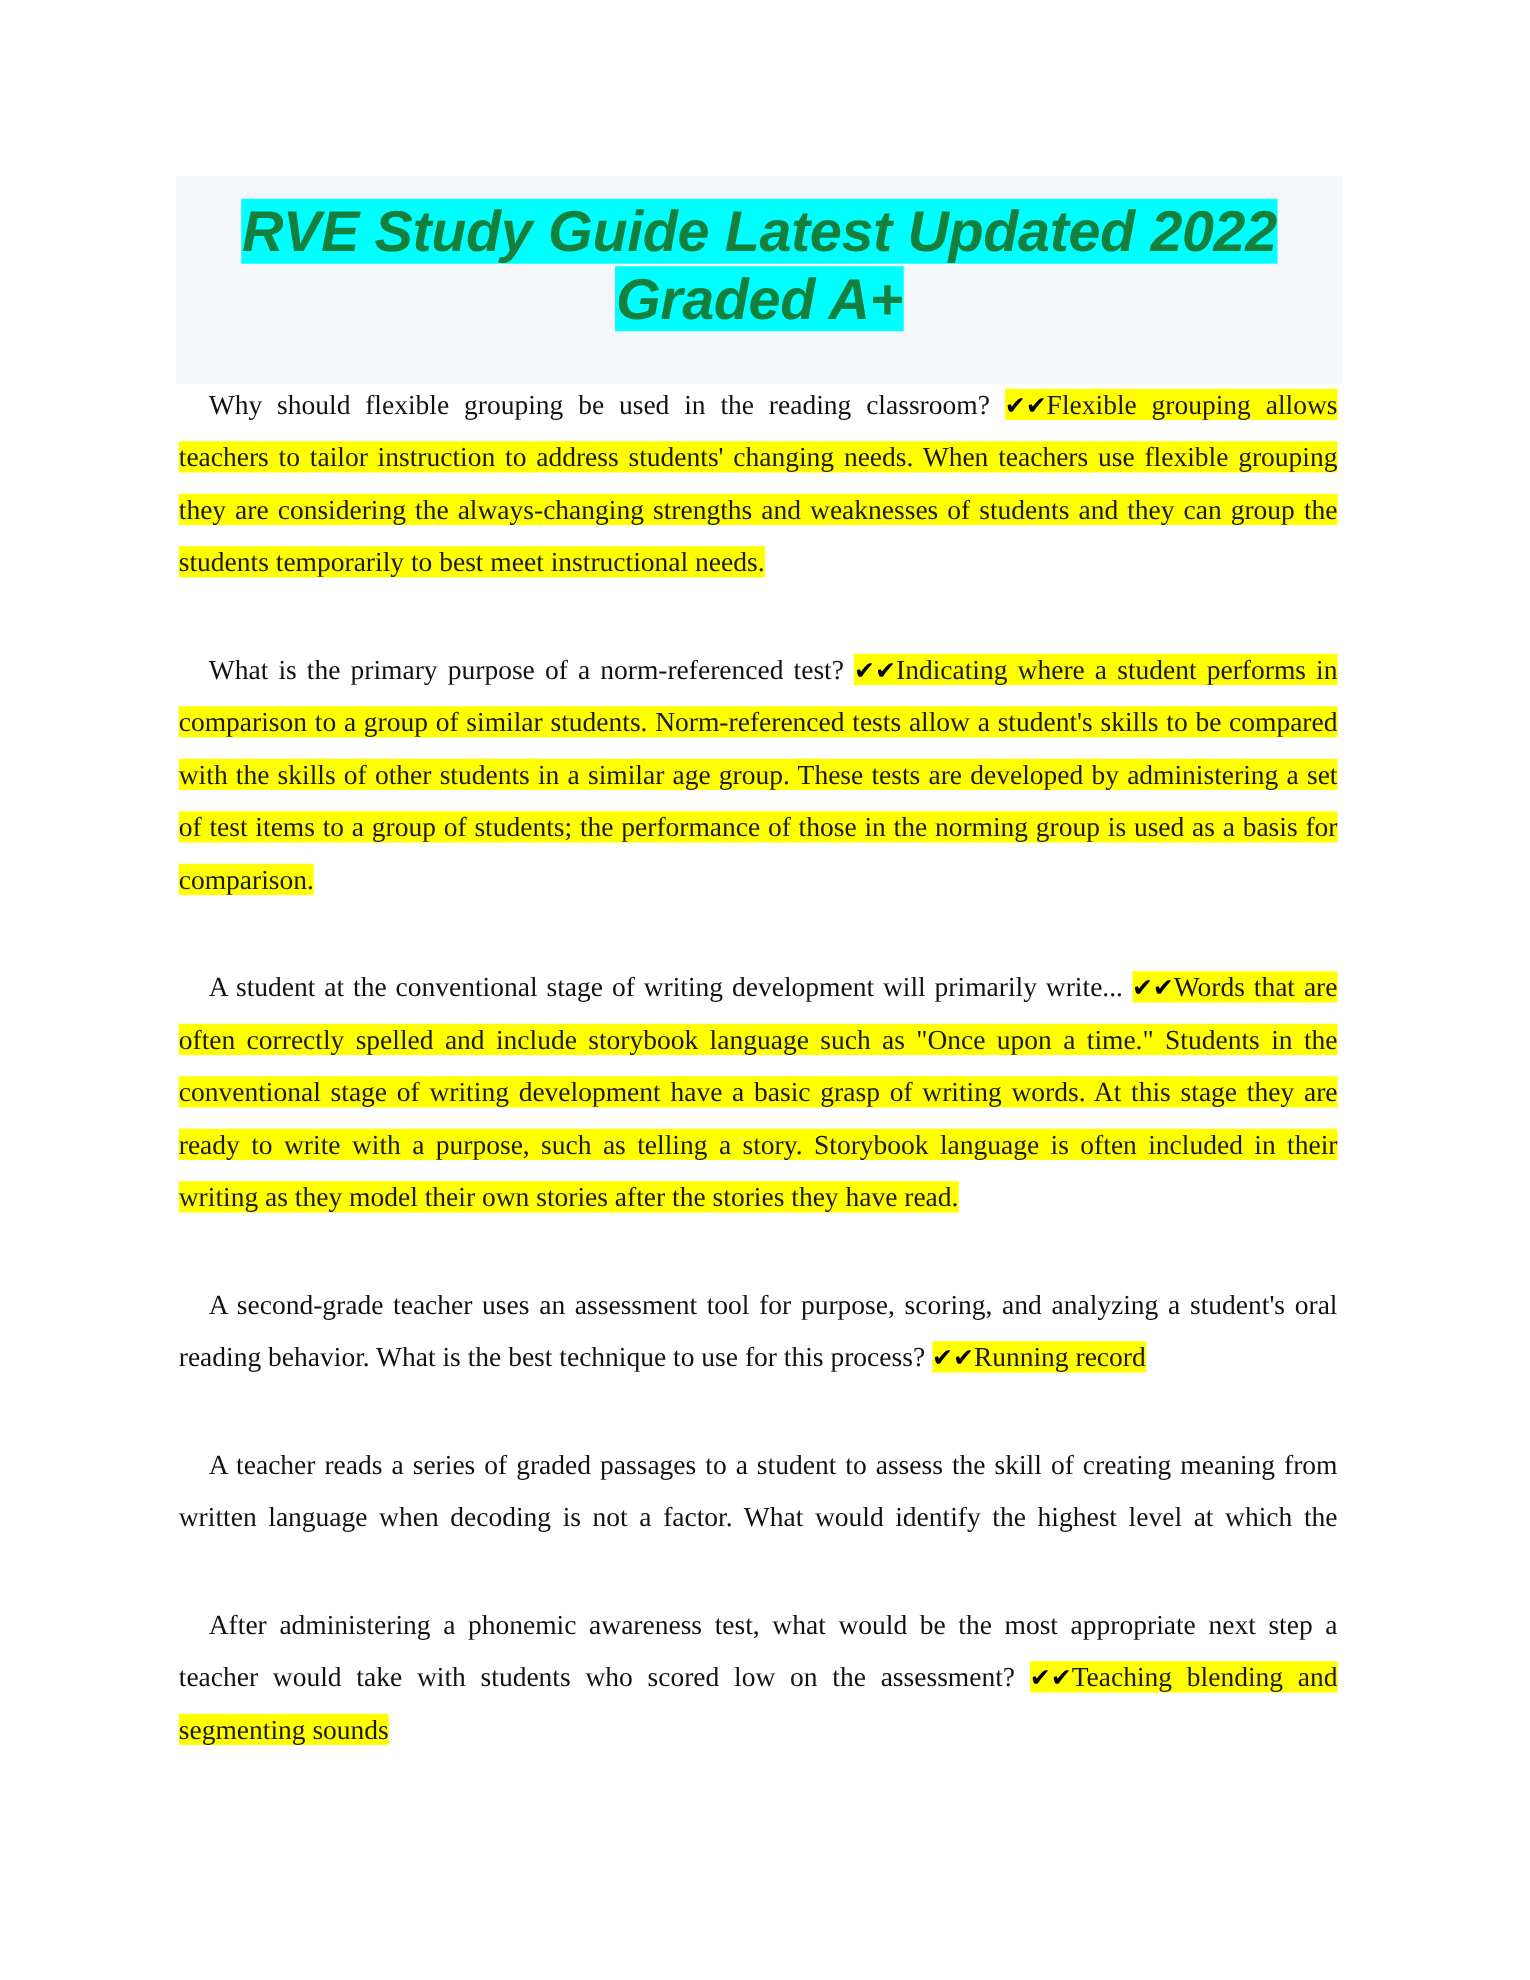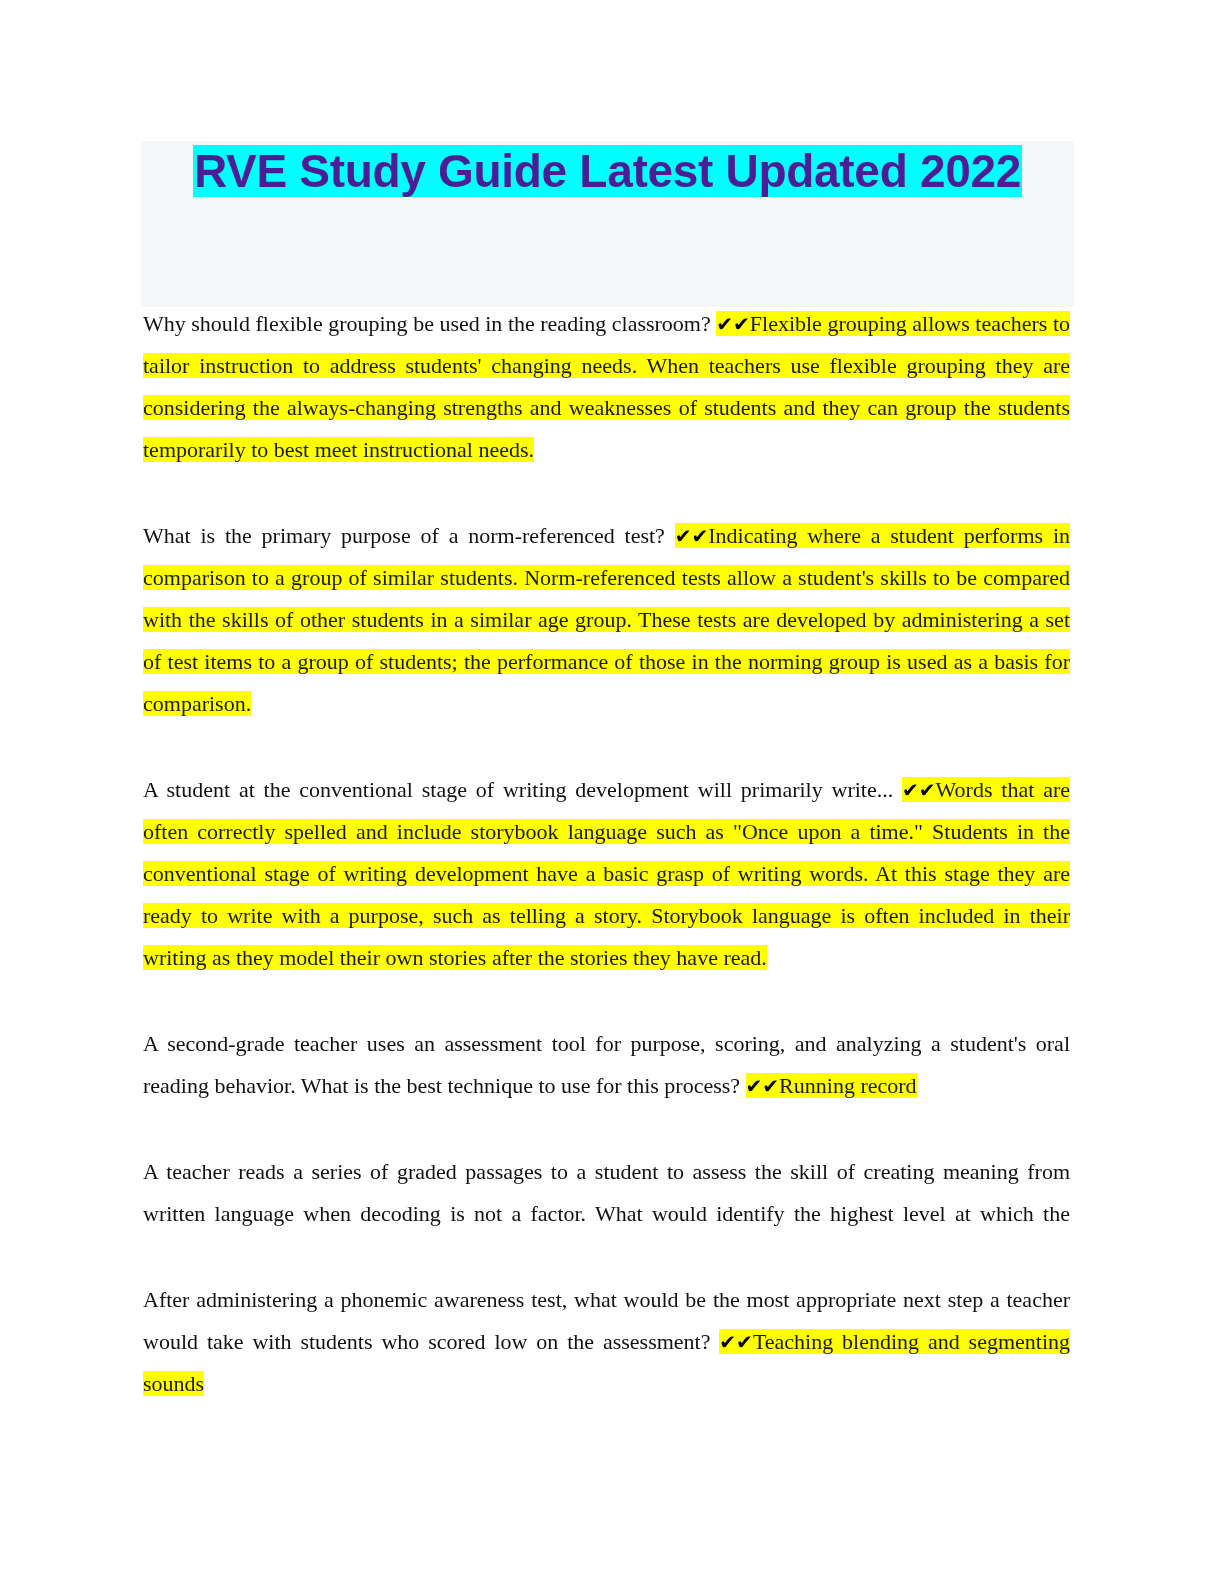--- a/index.html
+++ b/index.html
@@ -23,28 +23,29 @@
     .title-box {
       position: absolute;
       left: 141px;
       top: 141px;
       width: 933px;
       height: 166px;
       background: #f5f6fa;
       text-align: center;
     }
     .title {
-      margin: 0;
+      margin: 14px;
       padding-top: 3px;
       font-family: "Liberation Sans", sans-serif;
       font-weight: bold;
       font-size: 46px;
       line-height: 54px;
-      color: #4c1d95;
+      color: #15803d;
       letter-spacing: -0.3px;
+      font-style: italic;
     }
     .title .hl {
       background: #00ffff;
       padding: 0 1px;
     }
     .content {
       position: absolute;
       left: 143px;
       top: 303px;
       width: 927px;
@@ -53,40 +54,42 @@
       color: #000000;
     }
     .qa {
       margin: 0 0 44px 0;
       line-height: 42px;
       text-align: justify;
       text-align-last: left;
     }
     .q {
       color: #111111;
+      margin-left: 24px;
     }
     .a {
       background: #ffff00;
       color: #1a1a1a;
       margin-top: 20px;
     }
     .check {
       font-family: "DejaVu Sans", sans-serif;
       font-size: 20px;
       color: #000;
     }
   </style>
 </head>
 <body>
 
 <div class="page">
 
   <div class="title-box">
     <h1 class="title">
       <span class="hl">RVE Study Guide Latest Updated 2022</span><br>
+      <span class="hl">Graded A+</span>
     </h1>
   </div>
 
   <div class="content">
 
     <p class="qa">
       <span class="q">Why should flexible grouping be used in the reading classroom? </span><span class="a"><span class="check">✔✔</span><span>Flexible grouping allows teachers to tailor instruction to address students' changing needs. When teachers use flexible grouping they are considering the always-changing strengths and weaknesses of students and they can group the students temporarily to best meet instructional needs.</span></span>
     </p>
 
     <p class="qa">

